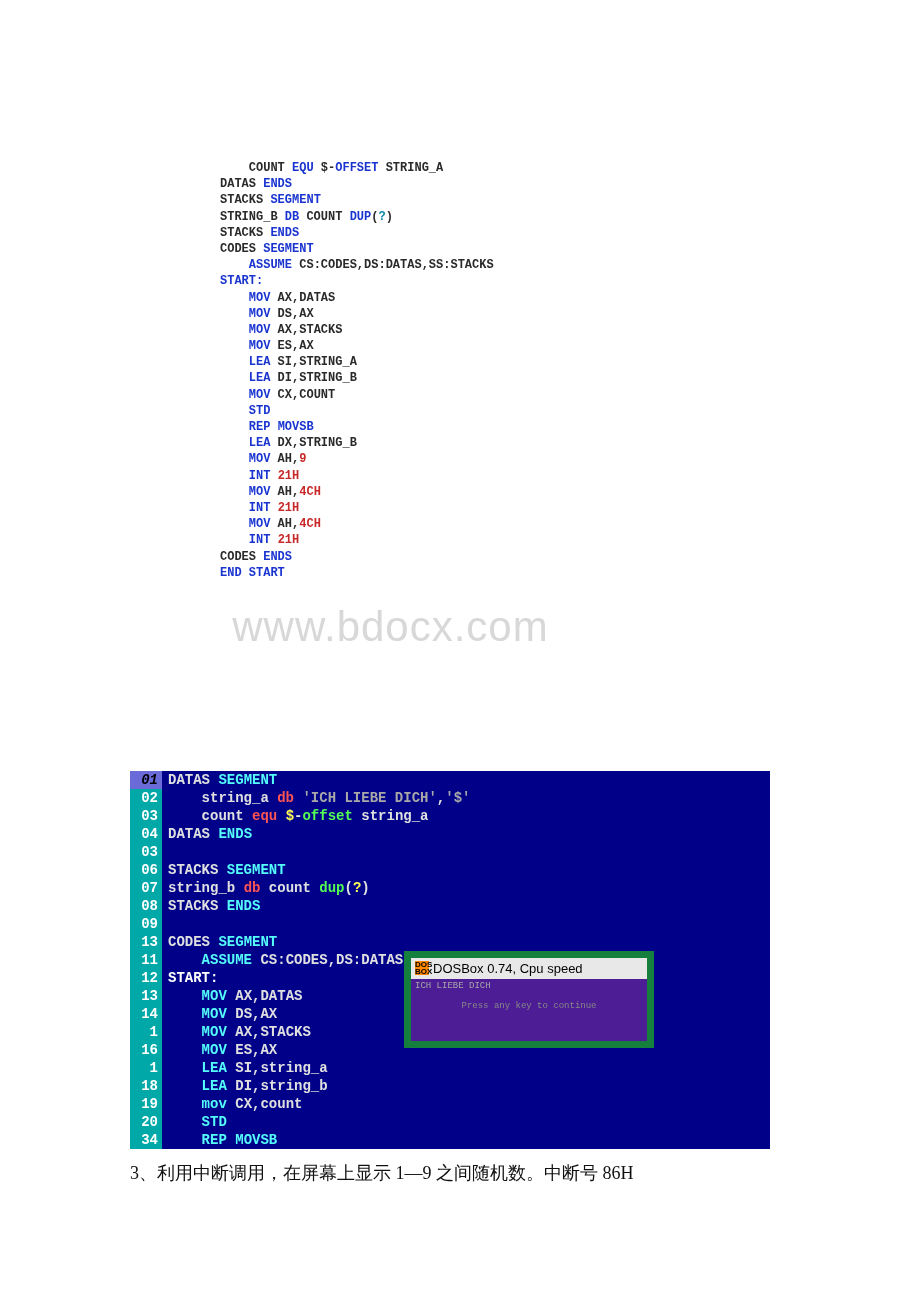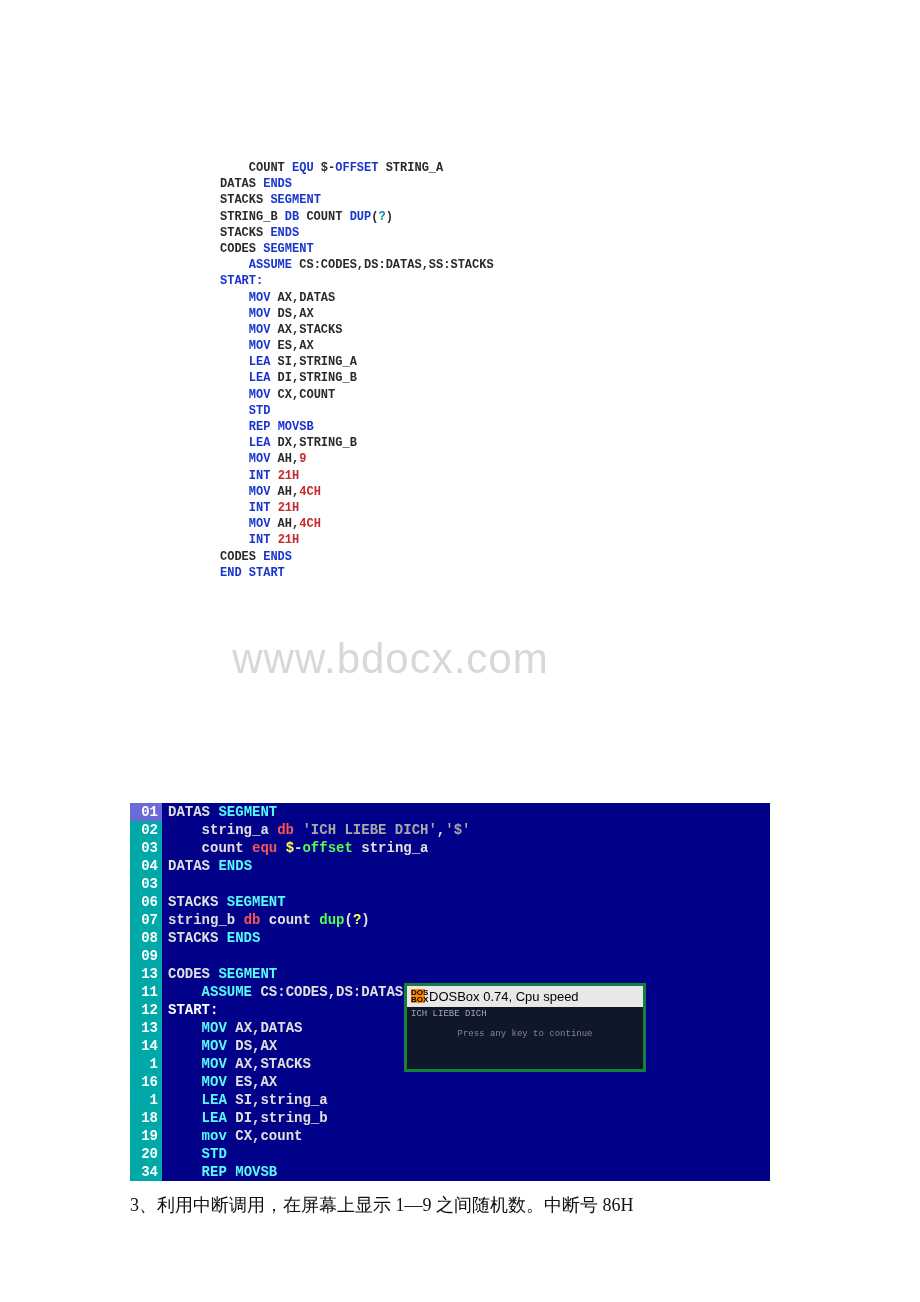--- a/index.html
+++ b/index.html
@@ -24,21 +24,21 @@
   .code-block-1 .line { white-space: pre; }
   .blue { color: #1a34d0; }
   .cyan-dir { color: #0a8aa5; }
   .num { color: #c72a2a; }
   .watermark {
     text-align: center;
     font-family: Arial, Helvetica, sans-serif;
     font-size: 42px;
     color: #d8d8d8;
     letter-spacing: 1px;
-    margin-top: 54px;
+    margin-top: 22px;
     margin-bottom: 120px;
     font-weight: normal;
   }
   .editor-area {
     margin-left: 130px;
     width: 640px;
     position: relative;
   }
   .editor {
     width: 640px;
@@ -55,21 +55,22 @@
   .lineno {
     width: 28px;
     background: #00a8a8;
     color: #ffffff;
     text-align: right;
     padding-right: 4px;
     font-family: "Courier New", monospace;
   }
   .lineno.active {
     background: #6a6ad8;
-    color: #ffffff;
+    color: #000000;
+    font-style: italic;
   }
   .code-cell {
     flex: 1;
     color: #c8c8c8;
     font-family: "Courier New", monospace;
     white-space: pre;
     padding-left: 6px;
   }
   .kw-seg { color: #54fcfc; }
   .kw-db  { color: #fc5454; }
@@ -78,22 +79,22 @@
   .kw-sym { color: #fcfc54; }
   .kw-gr  { color: #54fc54; }
   .kw-lbl { color: #ffffff; }
   .kw-op  { color: #54fcfc; }
   .kw-wht { color: #e0e0e0; }
   .dosbox {
     position: absolute;
     left: 274px;
     top: 180px;
     width: 236px;
-    background: #0f172a;
-    border: 3px solid #15803d;
+    background: #4c1d95;
+    border: 7px solid #15803d;
   }
   .dosbox-title {
     background: #e8e8e8;
     color: #000;
     font-family: Arial, sans-serif;
     font-size: 13px;
     padding: 3px 4px;
     display: flex;
     align-items: center;
     gap: 4px;

